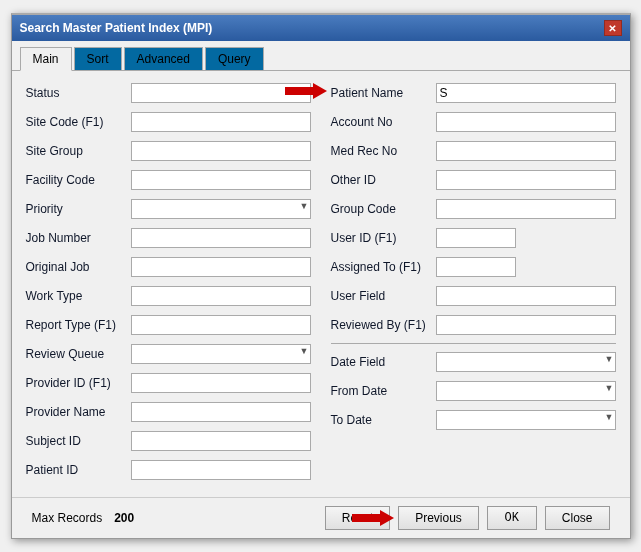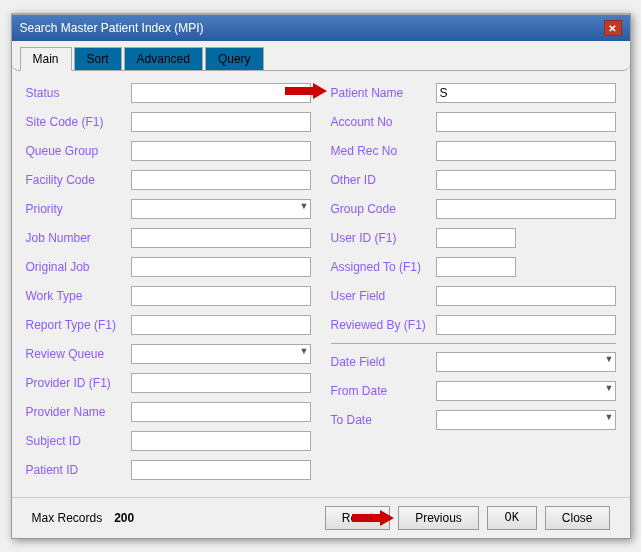--- a/index.html
+++ b/index.html
@@ -24,41 +24,40 @@
       background: linear-gradient(to bottom, #4a7cbf, #2a5a9f);
       color: white;
       padding: 5px 8px;
       display: flex;
       align-items: center;
       justify-content: space-between;
       height: 26px;
     }
     .title-bar-title {
       font-size: 12px;
-      font-weight: normal;
+      font-weight: bold;
     }
     .title-bar-close {
       background: #c0392b;
       border: 1px solid #922b21;
       color: white;
       width: 18px;
       height: 16px;
       font-size: 10px;
       cursor: pointer;
       display: flex;
       align-items: center;
       justify-content: center;
       font-weight: bold;
     }
     .tabs {
       display: flex;
       background: #f0f0f0;
       padding: 6px 8px 0 8px;
       border-bottom: 1px solid #aaa;
-      border-radius: 7px;
     }
     .tab {
       padding: 4px 12px;
       border: 1px solid #aaa;
       border-bottom: none;
       background: #0369a1;
       cursor: pointer;
       margin-right: 2px;
       font-size: 12px;
     }
@@ -79,21 +78,21 @@
     .form-row {
       display: flex;
       align-items: center;
       margin-bottom: 5px;
       min-height: 24px;
     }
     .form-label {
       width: 105px;
       min-width: 105px;
       font-size: 12px;
-      color: #8b5cf6;
+      color: #0f172a;
       text-align: left;
     }
     .form-input {
       flex: 1;
       height: 20px;
       border: 1px solid #aaa;
       background: #fff;
       font-size: 12px;
       padding: 1px 3px;
       outline: none;
@@ -184,21 +183,21 @@
           <span class="form-label">Status</span>
           <input class="form-input" type="text" value="" style="">
         </div>
 
         <div class="form-row">
           <span class="form-label">Site Code (F1)</span>
           <input class="form-input" type="text" value="" style="">
         </div>
 
         <div class="form-row">
-          <span class="form-label">Queue Group</span>
+          <span class="form-label">Site Group</span>
           <input class="form-input" type="text" value="" style="">
         </div>
 
         <div class="form-row">
           <span class="form-label">Facility Code</span>
           <input class="form-input" type="text" value="" style="">
         </div>
 
         <div class="form-row">
           <span class="form-label">Priority</span>

